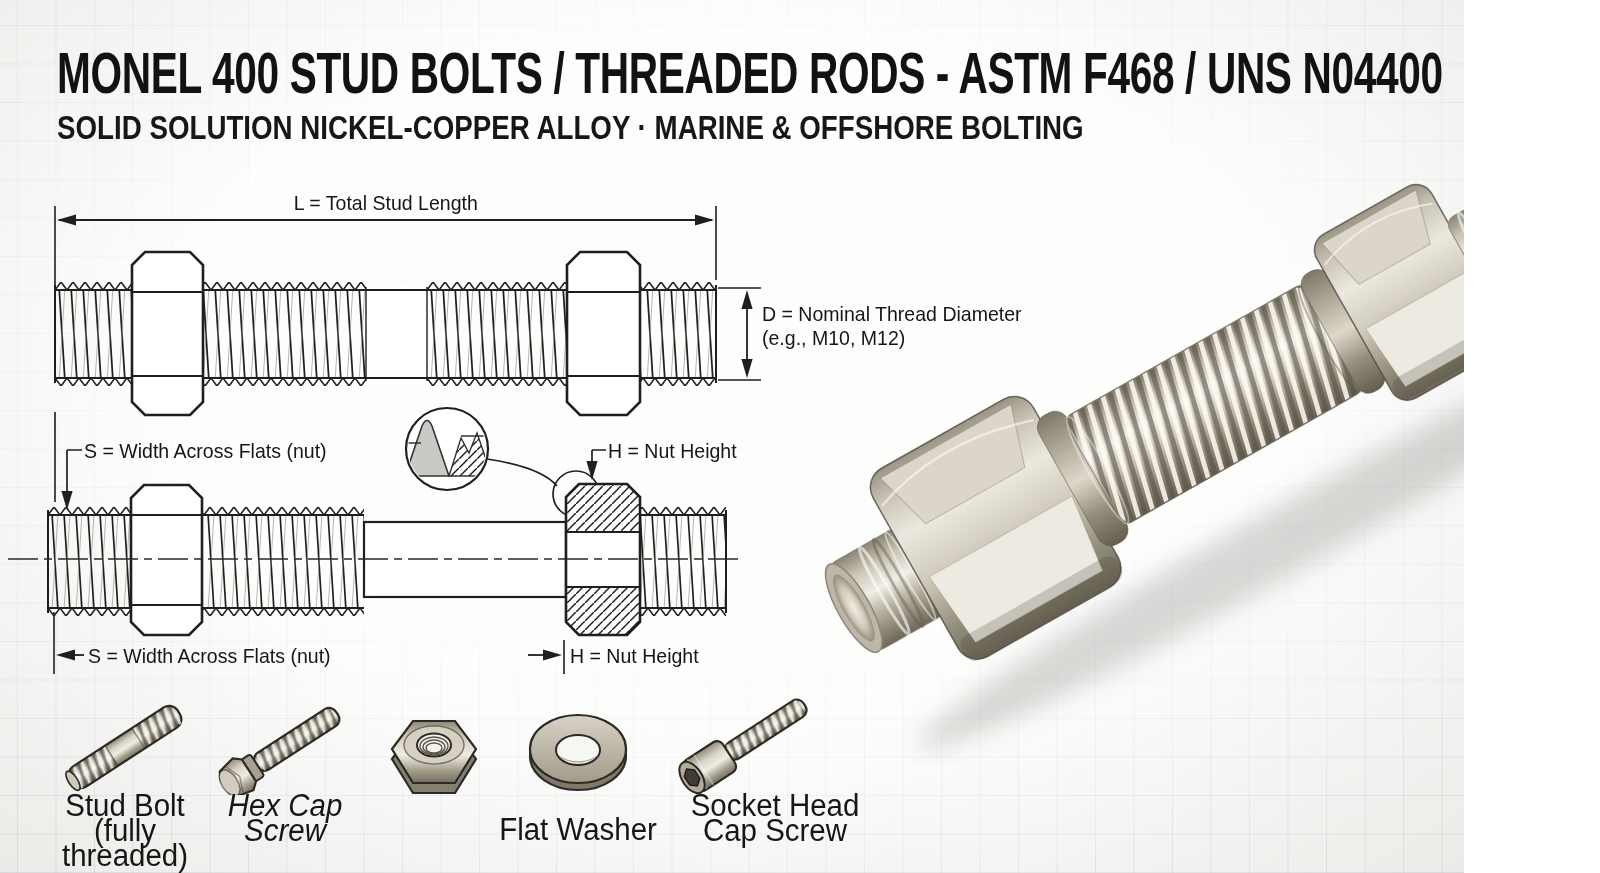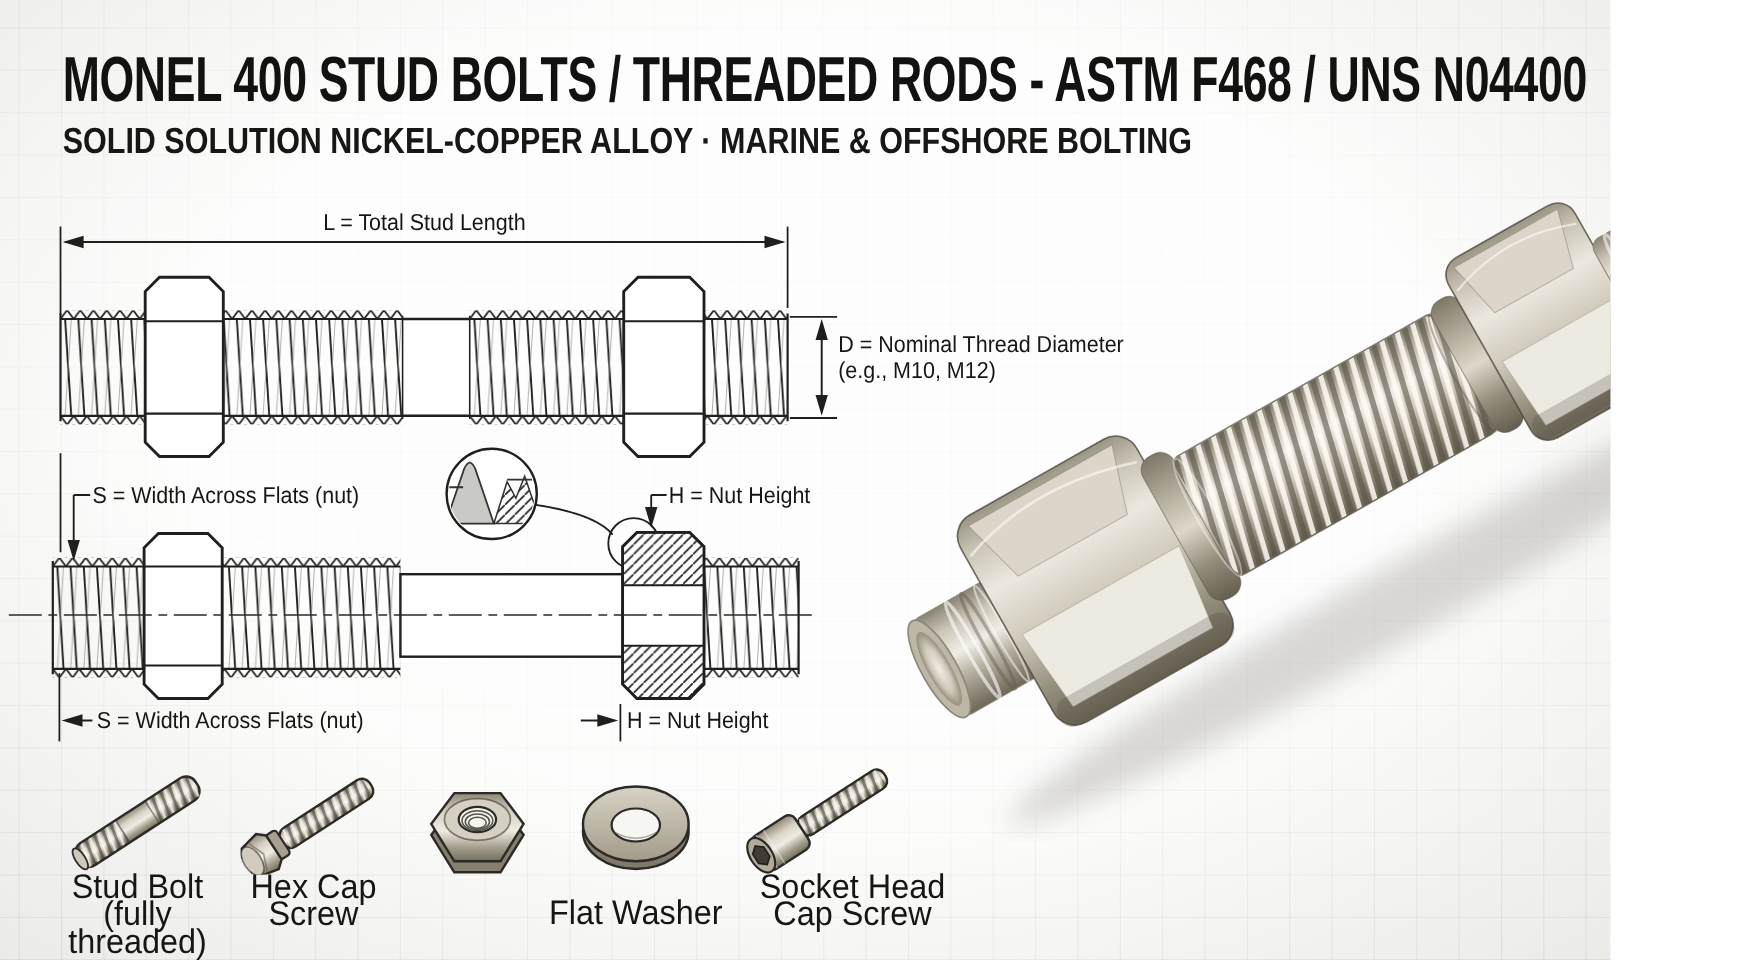--- a/index.html
+++ b/index.html
@@ -359,21 +359,21 @@
       <path d="M-50,-18 V18 M-42,-18 V18" stroke="rgba(255,255,255,0.35)" stroke-width="1.5"></path>
       <ellipse cx="-56" cy="0" rx="10" ry="17.5" fill="#b2ab9b" stroke="#2b2a26" stroke-width="2"></ellipse>
       <polygon points="-56,-10 -50,-5 -50,5 -56,10 -62,5 -62,-5" fill="#413d34" stroke="#211f1a" stroke-width="1.5"></polygon>
     </g>
   </svg>
 
   <figcaption class="legend-caption" style="left:30px;top:793px;">
     <span>Stud Bolt</span>
     <span>(fully threaded)</span>
   </figcaption>
-  <figcaption class="legend-caption" style="left:190px;top:793px;">
+  <figcaption class="legend-caption" style="left:190px;top:793px;font-style:italic;">
     <span>Hex Cap</span>
     <span>Screw</span>
   </figcaption>
   <figcaption class="legend-caption" style="left:483px;top:817px;">
     <span>Flat Washer</span>
     <span></span>
   </figcaption>
   <figcaption class="legend-caption" style="left:680px;top:793px;">
     <span>Socket Head</span>
     <span>Cap Screw</span>

